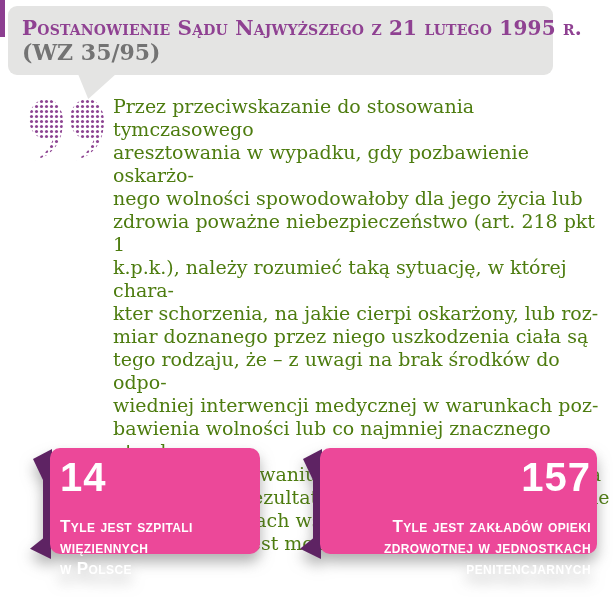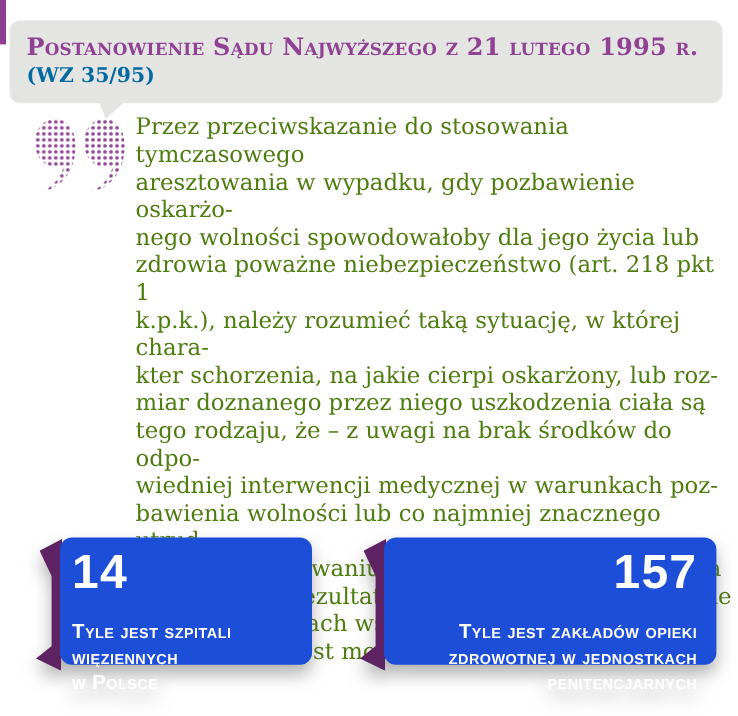--- a/index.html
+++ b/index.html
@@ -14,22 +14,22 @@
 
   
   .corner-accent {
     position:absolute; left:0; top:0;
     width:5px; height:37px;
     background:#8c3e90;
   }
 
   
   .header-bubble {
-    position:absolute; left:8px; top:17px;
-    width:594px; height:69px;
+    position:absolute; left:8px; top:6px;
+    width:545px; height:69px;
     background:#e4e4e3;
     border-radius:9px;
     padding:10px 14px 0 14px;
   }
   .bubble-tail {
     position:absolute; left:78px; top:74px;
     width:38px; height:25px;
     background:#e4e4e3;
     clip-path:polygon(0 0, 100% 0, 27% 100%);
   }
@@ -38,22 +38,22 @@
     font-weight:700;
     font-variant:small-caps;
     font-size:20px; line-height:25px;
     color:#8f4192;
     letter-spacing:0.2px;
     white-space:nowrap;
   }
   .header-case {
     font-family:"DejaVu Serif", serif;
     font-weight:700;
-    font-size:17px; line-height:22px;
-    color:#0369a1;
+    font-size:22px; line-height:22px;
+    color:#737373;
   }
 
   
   .quote-icon { position:absolute; left:29px; top:99px; }
   .quote-text {
     position:absolute; left:113px; top:95px;
     width:500px;
     font-family:"DejaVu Serif", serif;
     font-size:19px; line-height:23px;
     color:#4d7c0f;
@@ -64,23 +64,23 @@
   .stat-wrap {
     position:absolute; top:448px;
     filter:drop-shadow(0 8px 7px rgba(98,98,98,0.5));
   }
   .stat-wrap.first  { left:50px;  width:210px; }
   .stat-wrap.second { left:320px; width:277px;text-align:right; }
 
   .stat-card {
     position:relative; z-index:1;
     height:106px;
-    background:#1d4ed8;
+    background:#ec4899;
     border-radius:10px;
-    padding:6px 16px 0 10px;
+    padding:6px 6px 0 10px;
   }
   .ribbon { position:absolute; background:#5e2363; }
   .ribbon-top    { left:-17px; top:1px;    width:19px; height:50px; clip-path:polygon(0 20%, 100% 0, 100% 100%); }
   .ribbon-strip  { left:-7px;  top:28px;   width:14px; bottom:8px; }
   .ribbon-bottom { left:-20px; bottom:-5px; width:21px; height:27px; clip-path:polygon(0 62%, 100% 0, 100% 100%); }
 
   .stat-value {
     font-family:"Liberation Sans", sans-serif;
     font-weight:700;
     font-size:40px; line-height:46px;

